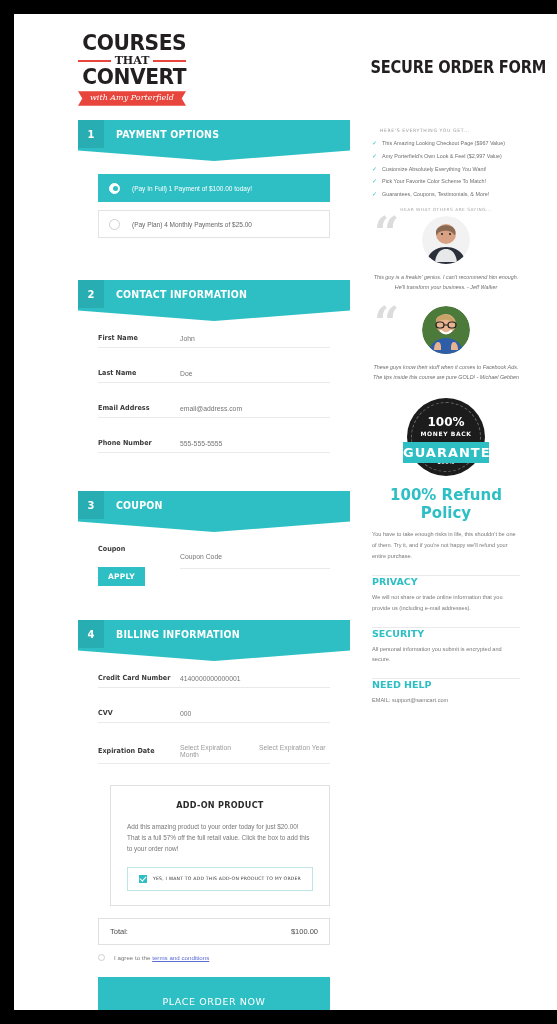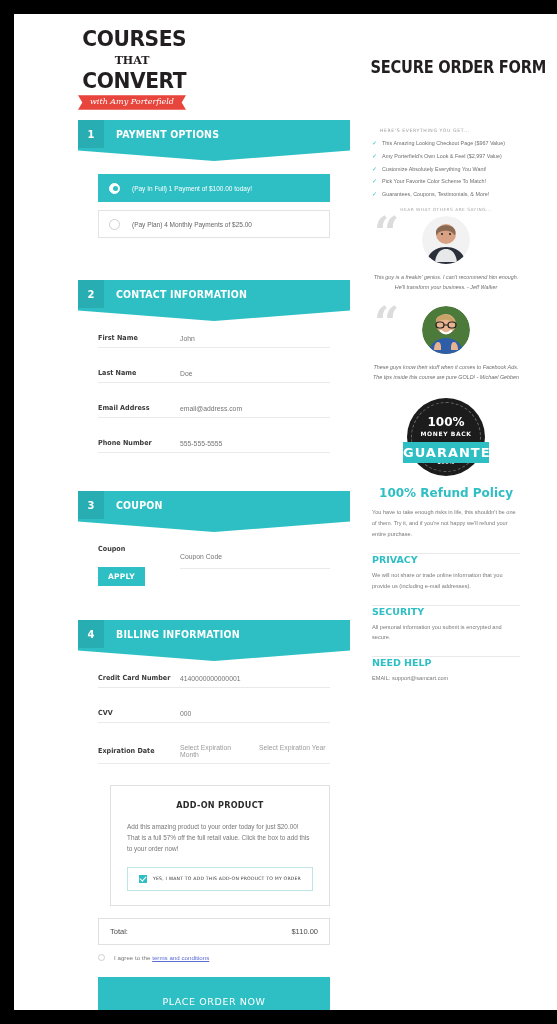--- a/index.html
+++ b/index.html
@@ -25,21 +25,21 @@
     padding: 0 22px 0 64px;
   }
   .logo { width: 108px; text-align: center; padding-top: 4px; }
   .logo-l1 {
     font-family: "DejaVu Sans", sans-serif;
     font-weight: bold; font-size: 22px; letter-spacing: -0.5px;
     color: #231f20; line-height: 1; transform: scaleX(0.92);
   }
   .logo-that-row {
     display: flex; align-items: center; justify-content: center;
-    gap: 4px; margin: 1px 0 0 0; flex-direction: column;
+    gap: 4px; margin: 1px 0 0 0;
   }
   .logo-rule { flex: 1; height: 2px; background: #e8453c; }
   .logo-that {
     font-family: "DejaVu Serif", serif;
     font-weight: bold; font-size: 11px; color: #231f20; line-height: 1;
   }
   .logo-l2 {
     font-family: "DejaVu Sans", sans-serif;
     font-weight: bold; font-size: 22px; letter-spacing: -0.5px;
     color: #231f20; line-height: 1; transform: scaleX(0.92);
@@ -268,21 +268,21 @@
     font-weight: bold; font-size: 13px; letter-spacing: 1px;
     text-align: center; padding: 3px 0; z-index: 3;
   }
   .badge-bot {
     font-family: "DejaVu Sans", sans-serif;
     font-weight: bold; font-size: 5px; color: #fff;
     margin-top: 22px; letter-spacing: 0.5px;
   }
   .r-title {
     font-family: "DejaVu Sans", sans-serif;
-    font-weight: bold; font-size: 12px; color: #2ebfc4;
+    font-weight: bold; font-size: 15px; color: #2ebfc4;
     text-align: center; margin-bottom: 7px;
   }
   .r-body {
     font-size: 5.6px; color: #7a7a7a; line-height: 1.95;
   }
   .r-block { }
   .r-block-title {
     font-family: "DejaVu Sans", sans-serif;
     font-weight: bold; font-size: 9.5px; color: #2ebfc4;
     margin-bottom: 5px;
@@ -398,21 +398,21 @@
             <div class="addon-title">ADD-ON PRODUCT</div>
             <div class="addon-desc">Add this amazing product to your order today for just $20.00! That is a full 57% off the full retail value. Click the box to add this to your order now!</div>
             <div class="addon-check-box">
               <span class="chk"></span>
               <span class="addon-check-label">YES, I WANT TO ADD THIS ADD-ON PRODUCT TO MY ORDER</span>
             </div>
           </div>
 
           <div class="total-box">
             <span class="total-label">Total:</span>
-            <span class="total-value">$110.00</span>
+            <span class="total-value">$100.00</span>
           </div>
 
           <div class="terms-row">
             <span class="terms-chk"></span>
             <span class="terms-text"><span>I agree to the </span><a class="terms-link" href="#">terms and conditions</a></span>
           </div>
 
           <button class="btn-order">PLACE ORDER NOW</button>
         </div>
       </div>

